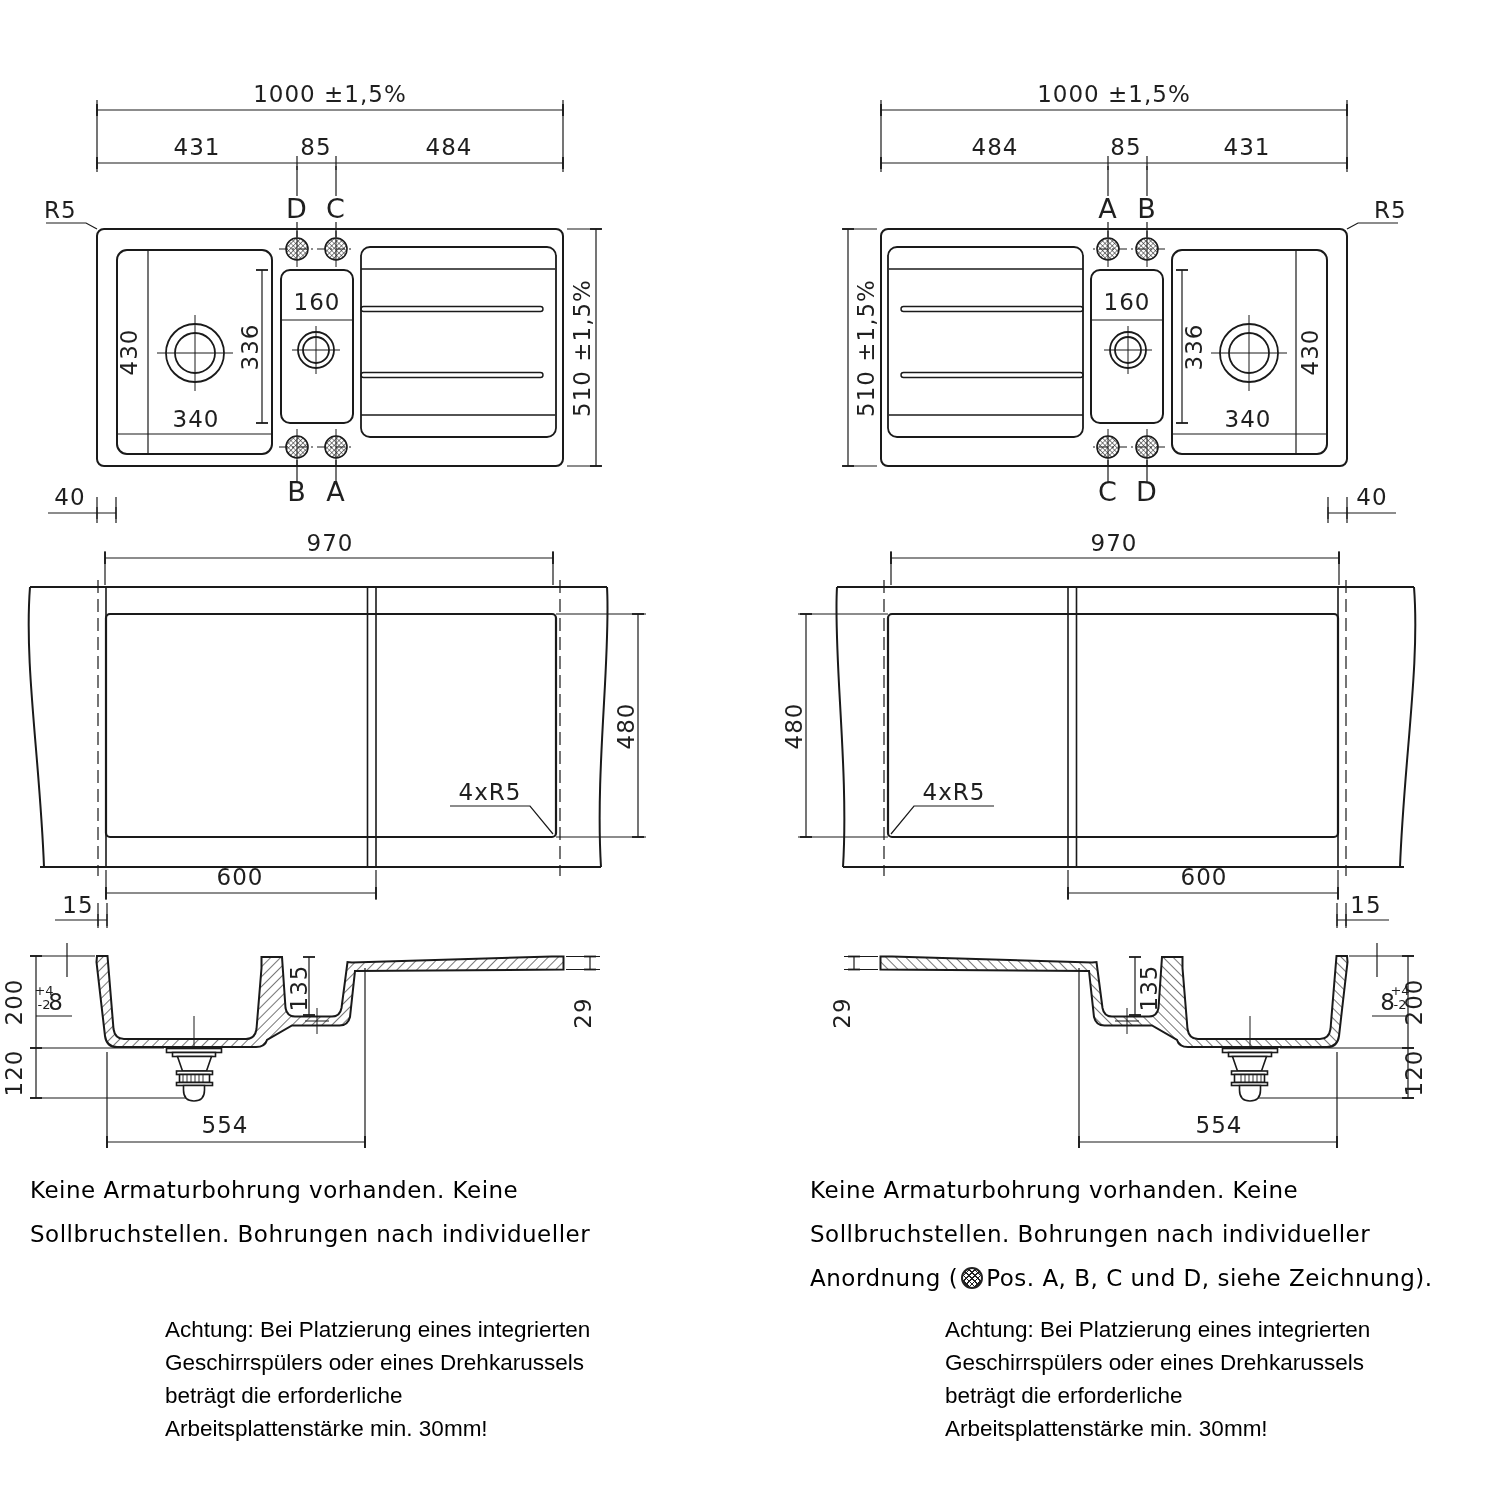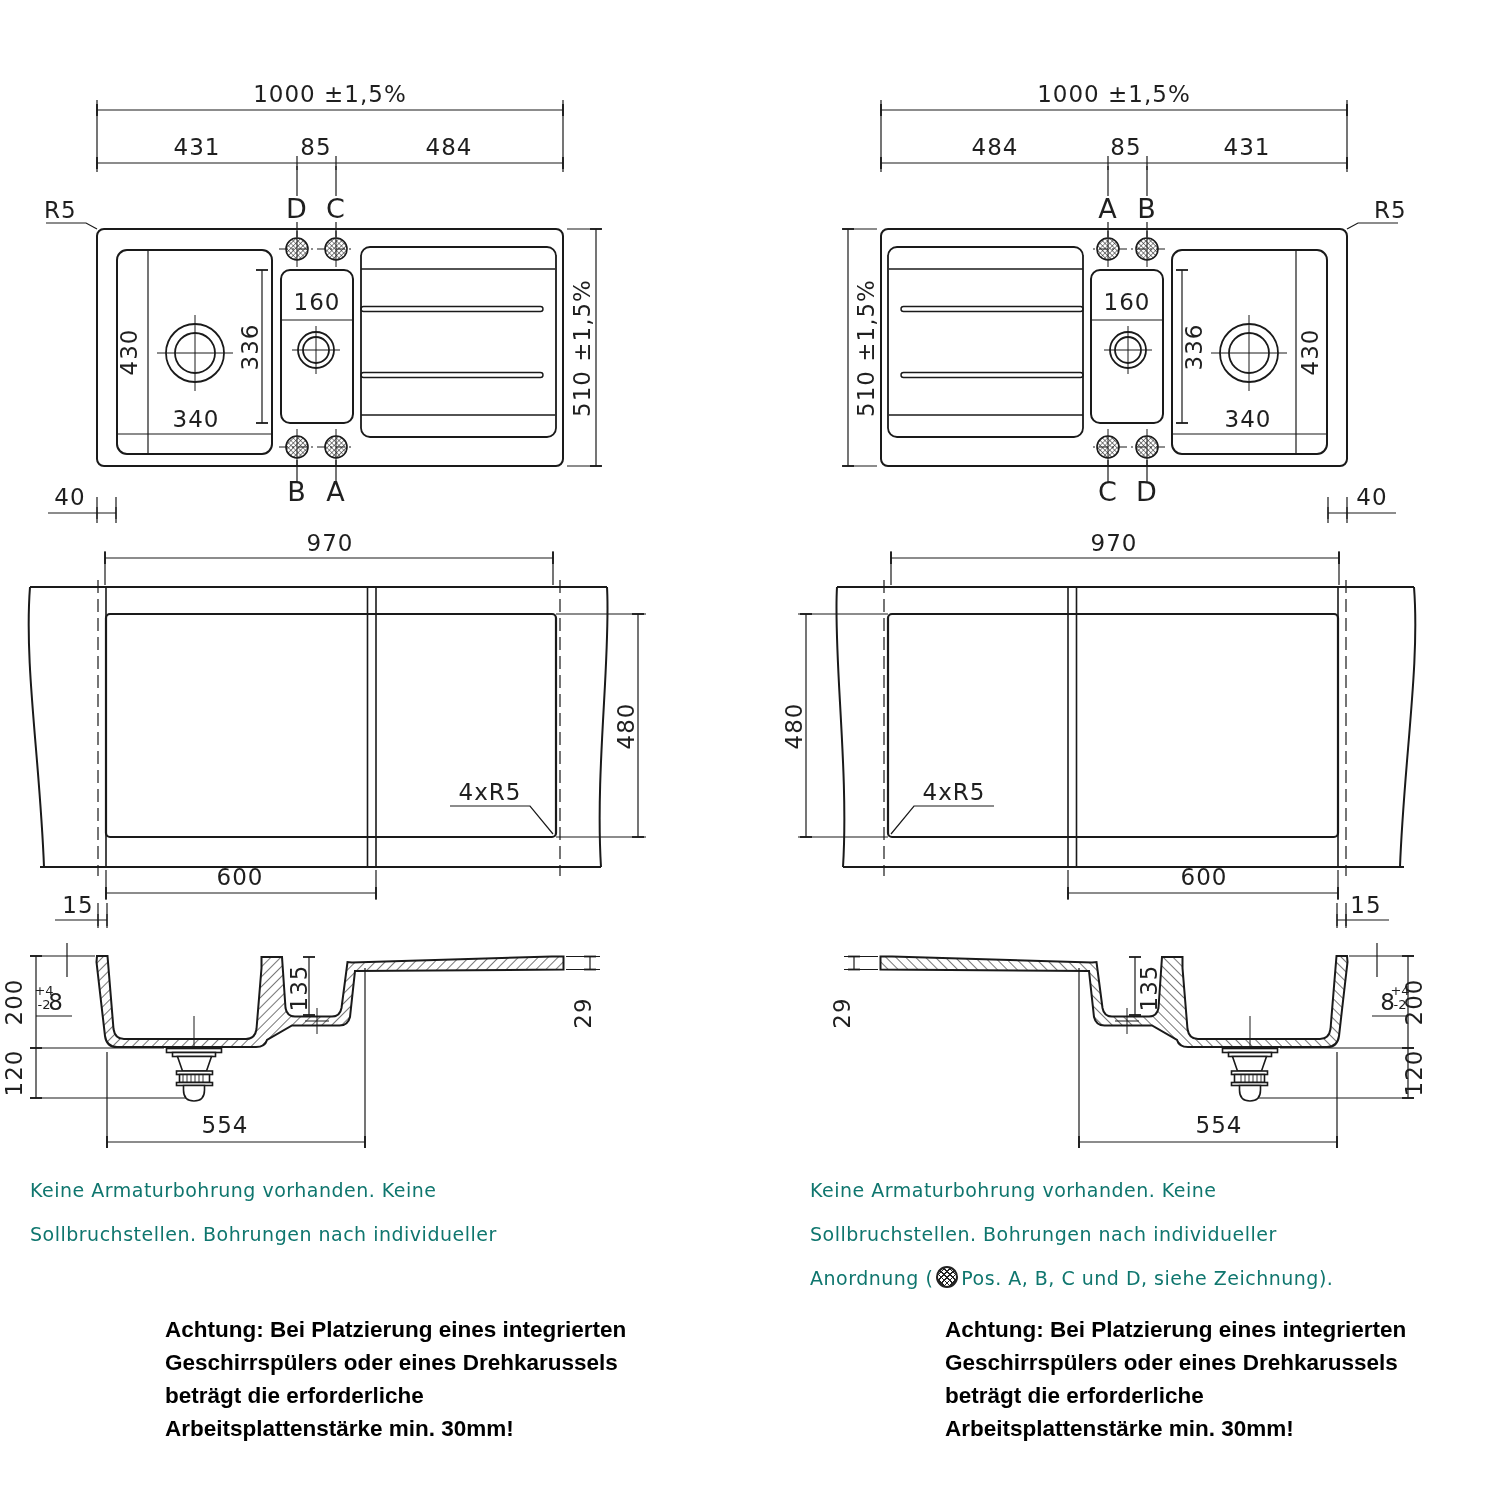--- a/index.html
+++ b/index.html
@@ -3,24 +3,24 @@
 <meta charset="utf-8">
 <style>
   html,body{margin:0;padding:0;background:#fff;}
   .stage{position:relative;width:1500px;height:1500px;background:#fff;overflow:hidden;
          font-family:"DejaVu Sans",sans-serif;}
   svg{position:absolute;top:0;left:0;}
   svg text{fill:#1f1f1f;font-family:"DejaVu Sans",sans-serif;font-size:23px;letter-spacing:1px;}
   svg text.tc{text-anchor:middle;}
   svg text.letter{font-size:27px;}
   svg text.small{font-size:13px;letter-spacing:0;}
-  .note{position:absolute;width:760px;color:#0f766e;font-size:19px;line-height:44px;
+  .note{position:absolute;width:760px;color:#000000;font-size:23px;line-height:44px;
         letter-spacing:.5px;white-space:nowrap;}
   .warn{position:absolute;width:640px;color:#000;font-family:"Liberation Sans",sans-serif;
-        font-size:22.5px;line-height:33px;white-space:nowrap;font-weight:bold;}
+        font-size:22.5px;line-height:33px;white-space:nowrap;}
   .hole-sym{display:inline-block;width:18px;height:18px;border:2px solid #222;border-radius:50%;
         margin:0 3px;vertical-align:-3px;
         background:repeating-linear-gradient(45deg,#222 0 1px,transparent 1px 4px),
                    repeating-linear-gradient(-45deg,#222 0 1px,transparent 1px 4px);}
 </style>
 </head>
 <body>
 
 <div class="stage">
 

